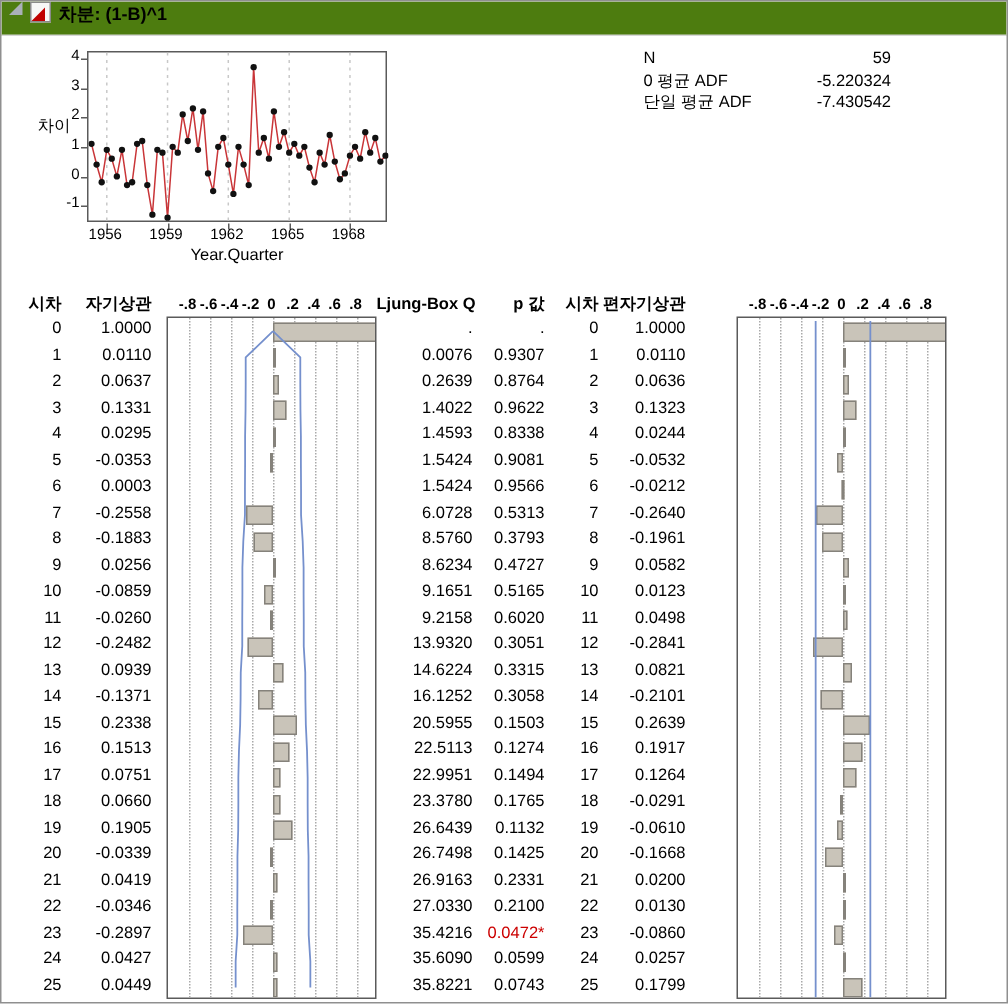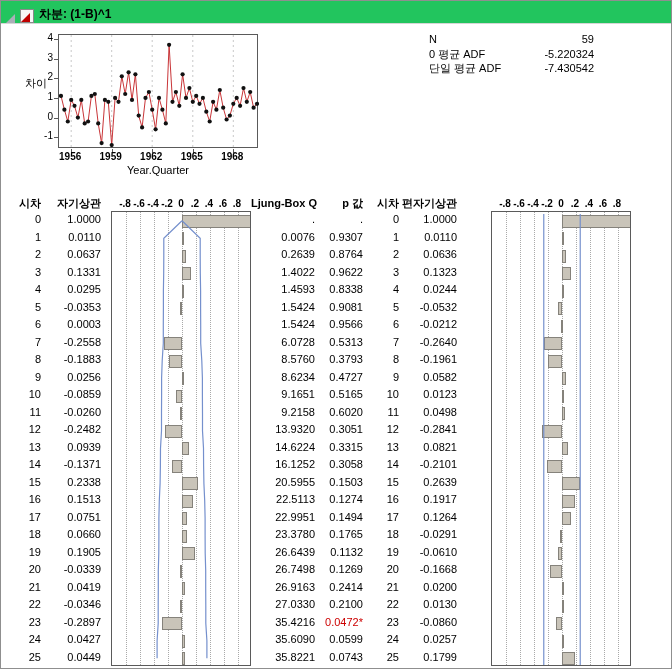--- a/index.html
+++ b/index.html
@@ -4,37 +4,37 @@
 <style>
   * { margin:0; padding:0; box-sizing:border-box; }
   html,body { width:672px; height:669px; }
   body { font-family:"Liberation Sans",sans-serif; font-size:11px; color:#000; background:#fff; }
 
   .window { position:relative; width:672px; height:669px; background:#fff;
             border:1px solid #8f8f8f; overflow:hidden; }
 
   
   .titlebar { position:absolute; left:0; top:0; width:100%; height:23px;
-              background:#22c55e; border-bottom:1px solid #d6d6d6;
-              display:flex; align-items:flex-end; gap:5px; padding-left:5px; }
+              background:#4d7c0f; border-bottom:1px solid #d6d6d6;
+              display:flex; align-items:flex-start; gap:5px; padding-left:5px; }
   .tri-gray { width:0; height:0; border-left:9px solid transparent;
               border-bottom:9px solid #aab0b8; }
   .red-box { width:14px; height:14px; border:1px solid #8a8a8a; background:#f7f7f7;
              display:flex; align-items:flex-end; justify-content:flex-start; }
   .tri-red { width:0; height:0; border-left:9px solid transparent;
              border-bottom:9px solid #c00000; }
   .title { font-weight:bold; font-size:12px; }
 
   
   .ts-box { position:absolute; left:57px; top:33px; width:200px; height:114px;
             border:1px solid #5a5a5a; background:#fff; }
   .ts-box svg { position:absolute; left:0; top:0; }
   .ts-ylabel { position:absolute; left:24px; top:75px; font-size:11px; }
   .ts-ytick { position:absolute; width:20px; text-align:right; font-size:10px; }
-  .ts-xtick { position:absolute; width:34px; text-align:center; font-size:10px;font-weight:bold; }
+  .ts-xtick { position:absolute; width:34px; text-align:center; font-size:10px; }
   .tick-mark-y { position:absolute; width:4px; height:0; border-top:1px solid #5a5a5a; left:-5px; }
   .tick-mark-x { position:absolute; height:4px; width:0; border-left:1px solid #5a5a5a; top:114px; }
   .ts-xlabel { position:absolute; left:57px; top:163px; width:200px; text-align:center; font-size:11px; }
 
   
   .stats { position:absolute; left:428px; top:31px; }
   .stat-row { display:flex; height:14.5px; line-height:14.5px; }
   .stat-label { width:95px; }
   .stat-value { width:70px; text-align:right; }
 
@@ -417,31 +417,31 @@
           <span class="col-p">0.1132</span>
           <span class="col-lag2">19</span>
           <span class="col-pacf">-0.0610</span>
           <span class="col-chart2"></span>
         </div>
         <div class="trow">
           <span class="col-lag">20</span>
           <span class="col-acf">-0.0339</span>
           <span class="col-chart"></span>
           <span class="col-q">26.7498</span>
-          <span class="col-p">0.1269</span>
+          <span class="col-p">0.1425</span>
           <span class="col-lag2">20</span>
           <span class="col-pacf">-0.1668</span>
           <span class="col-chart2"></span>
         </div>
         <div class="trow">
           <span class="col-lag">21</span>
           <span class="col-acf">0.0419</span>
           <span class="col-chart"></span>
           <span class="col-q">26.9163</span>
-          <span class="col-p">0.2414</span>
+          <span class="col-p">0.2331</span>
           <span class="col-lag2">21</span>
           <span class="col-pacf">0.0200</span>
           <span class="col-chart2"></span>
         </div>
         <div class="trow">
           <span class="col-lag">22</span>
           <span class="col-acf">-0.0346</span>
           <span class="col-chart"></span>
           <span class="col-q">27.0330</span>
           <span class="col-p">0.2100</span>

